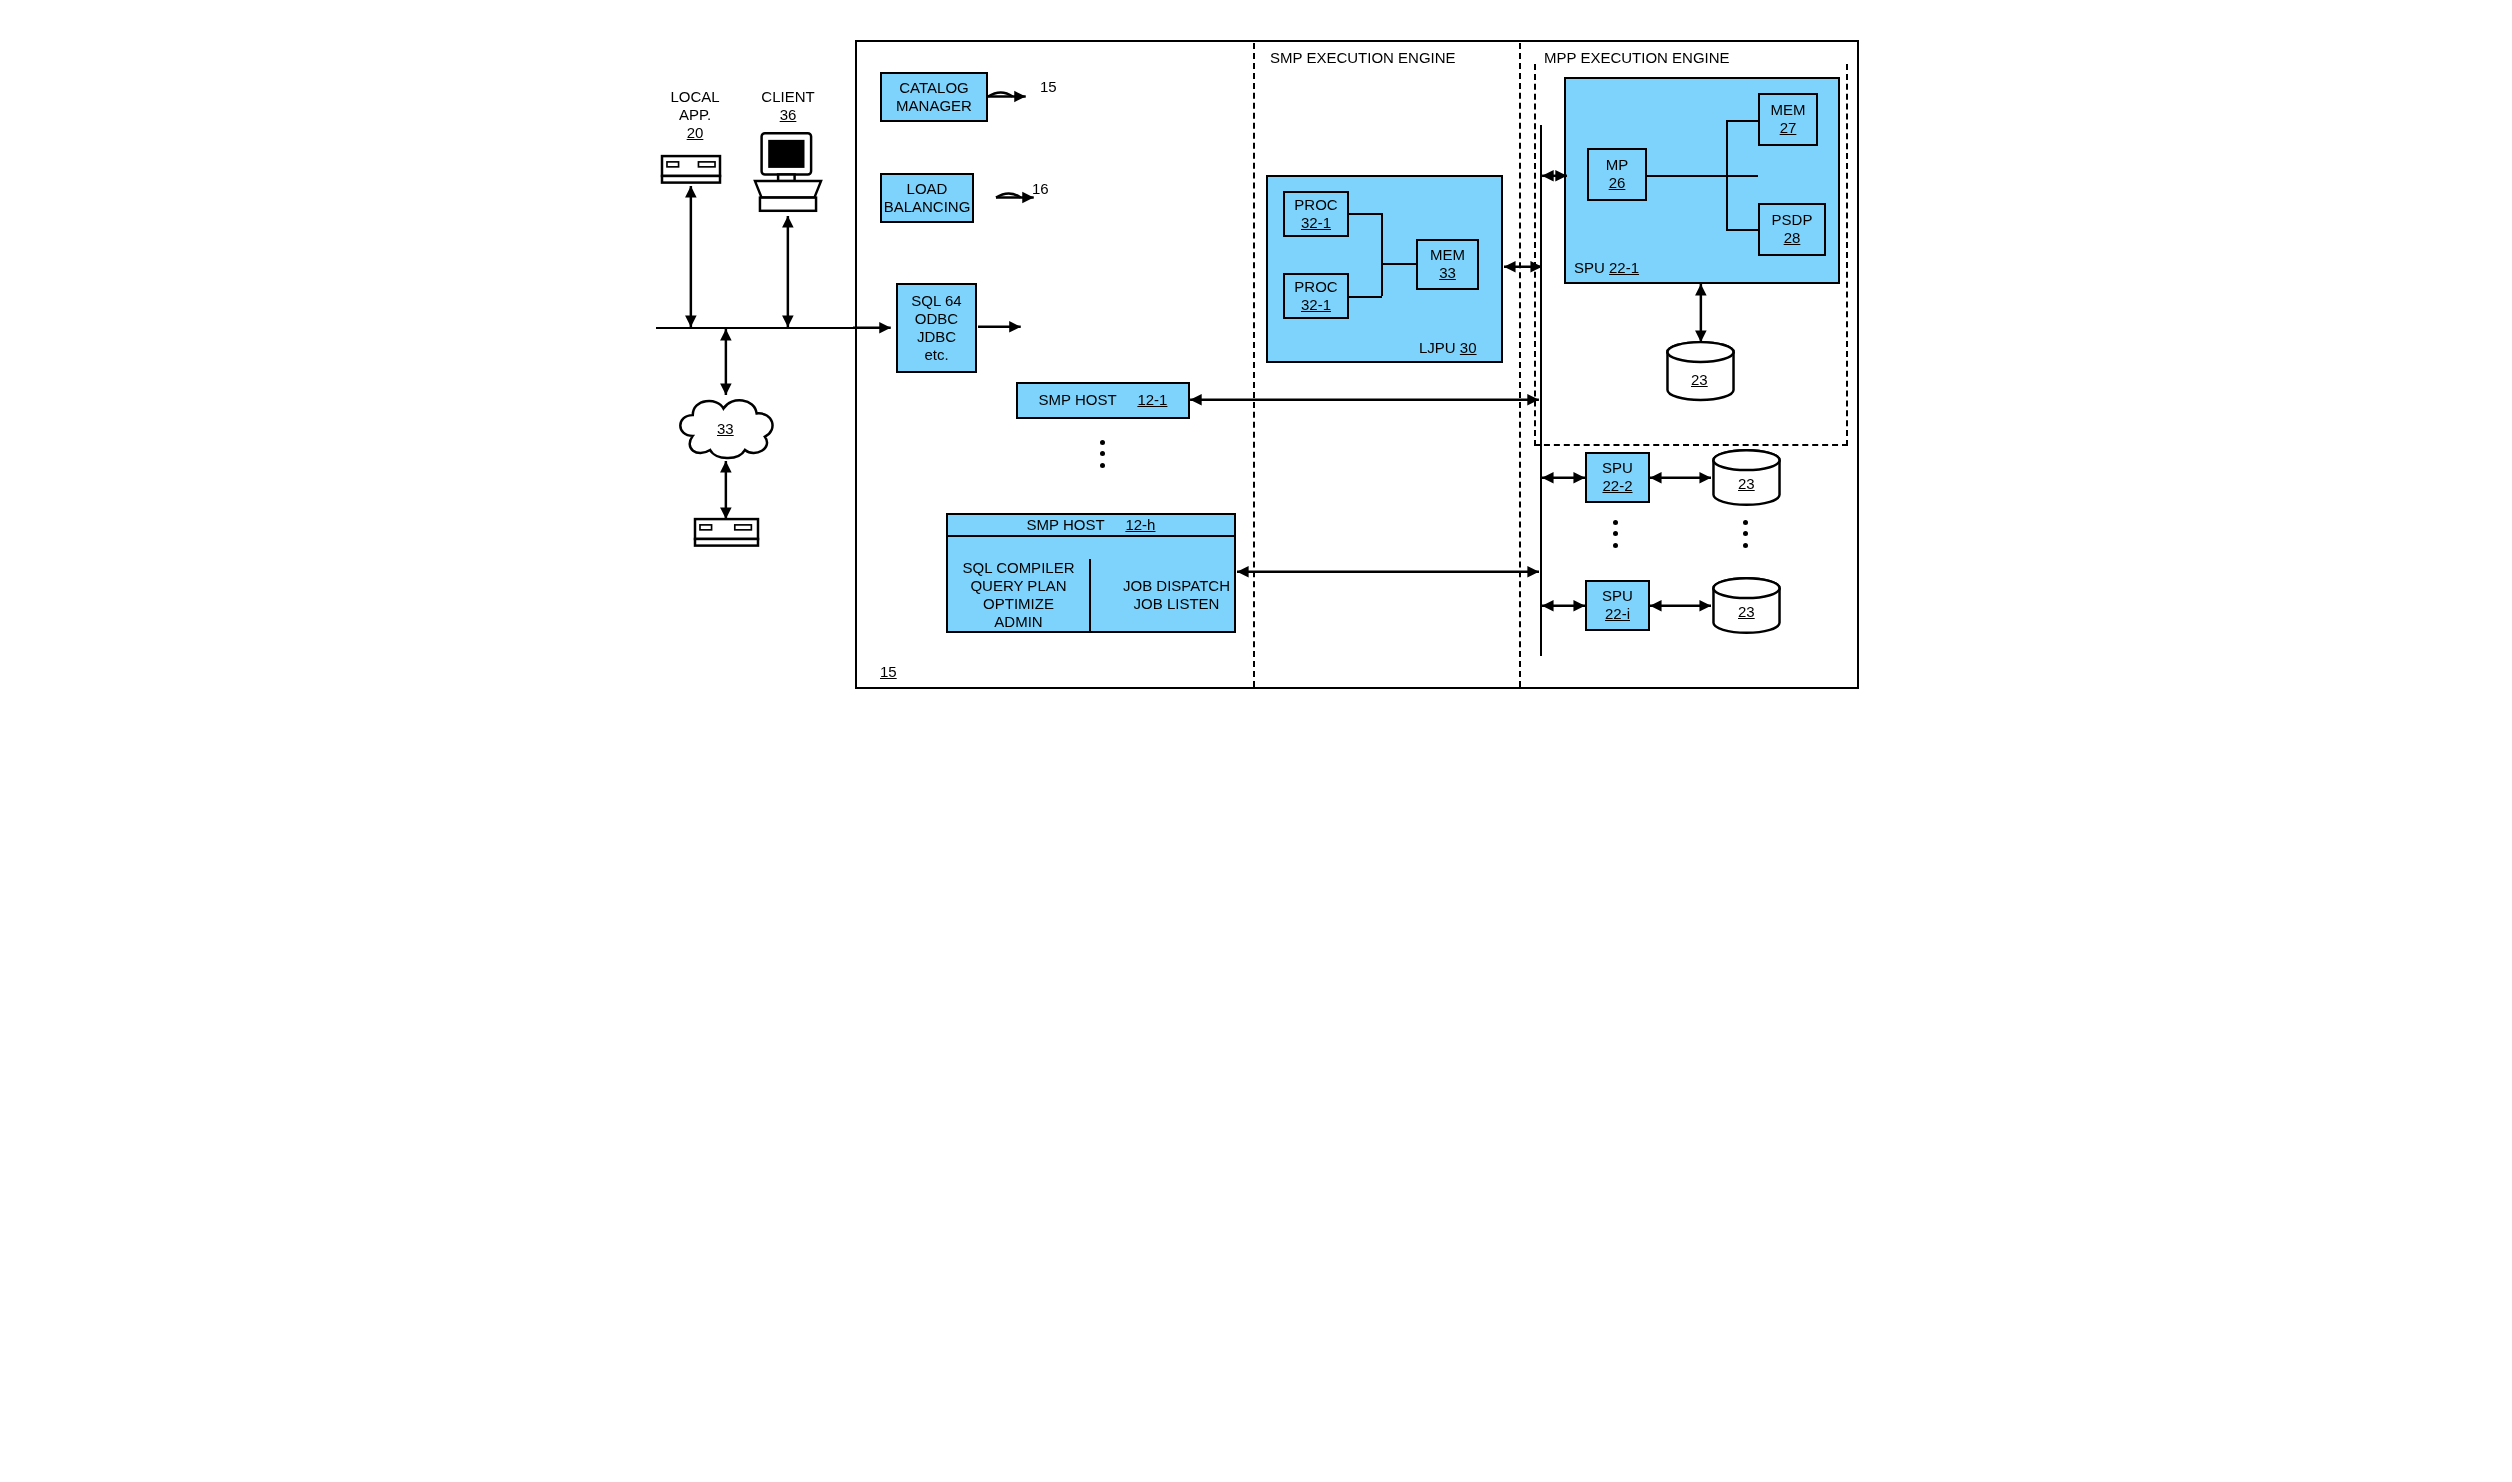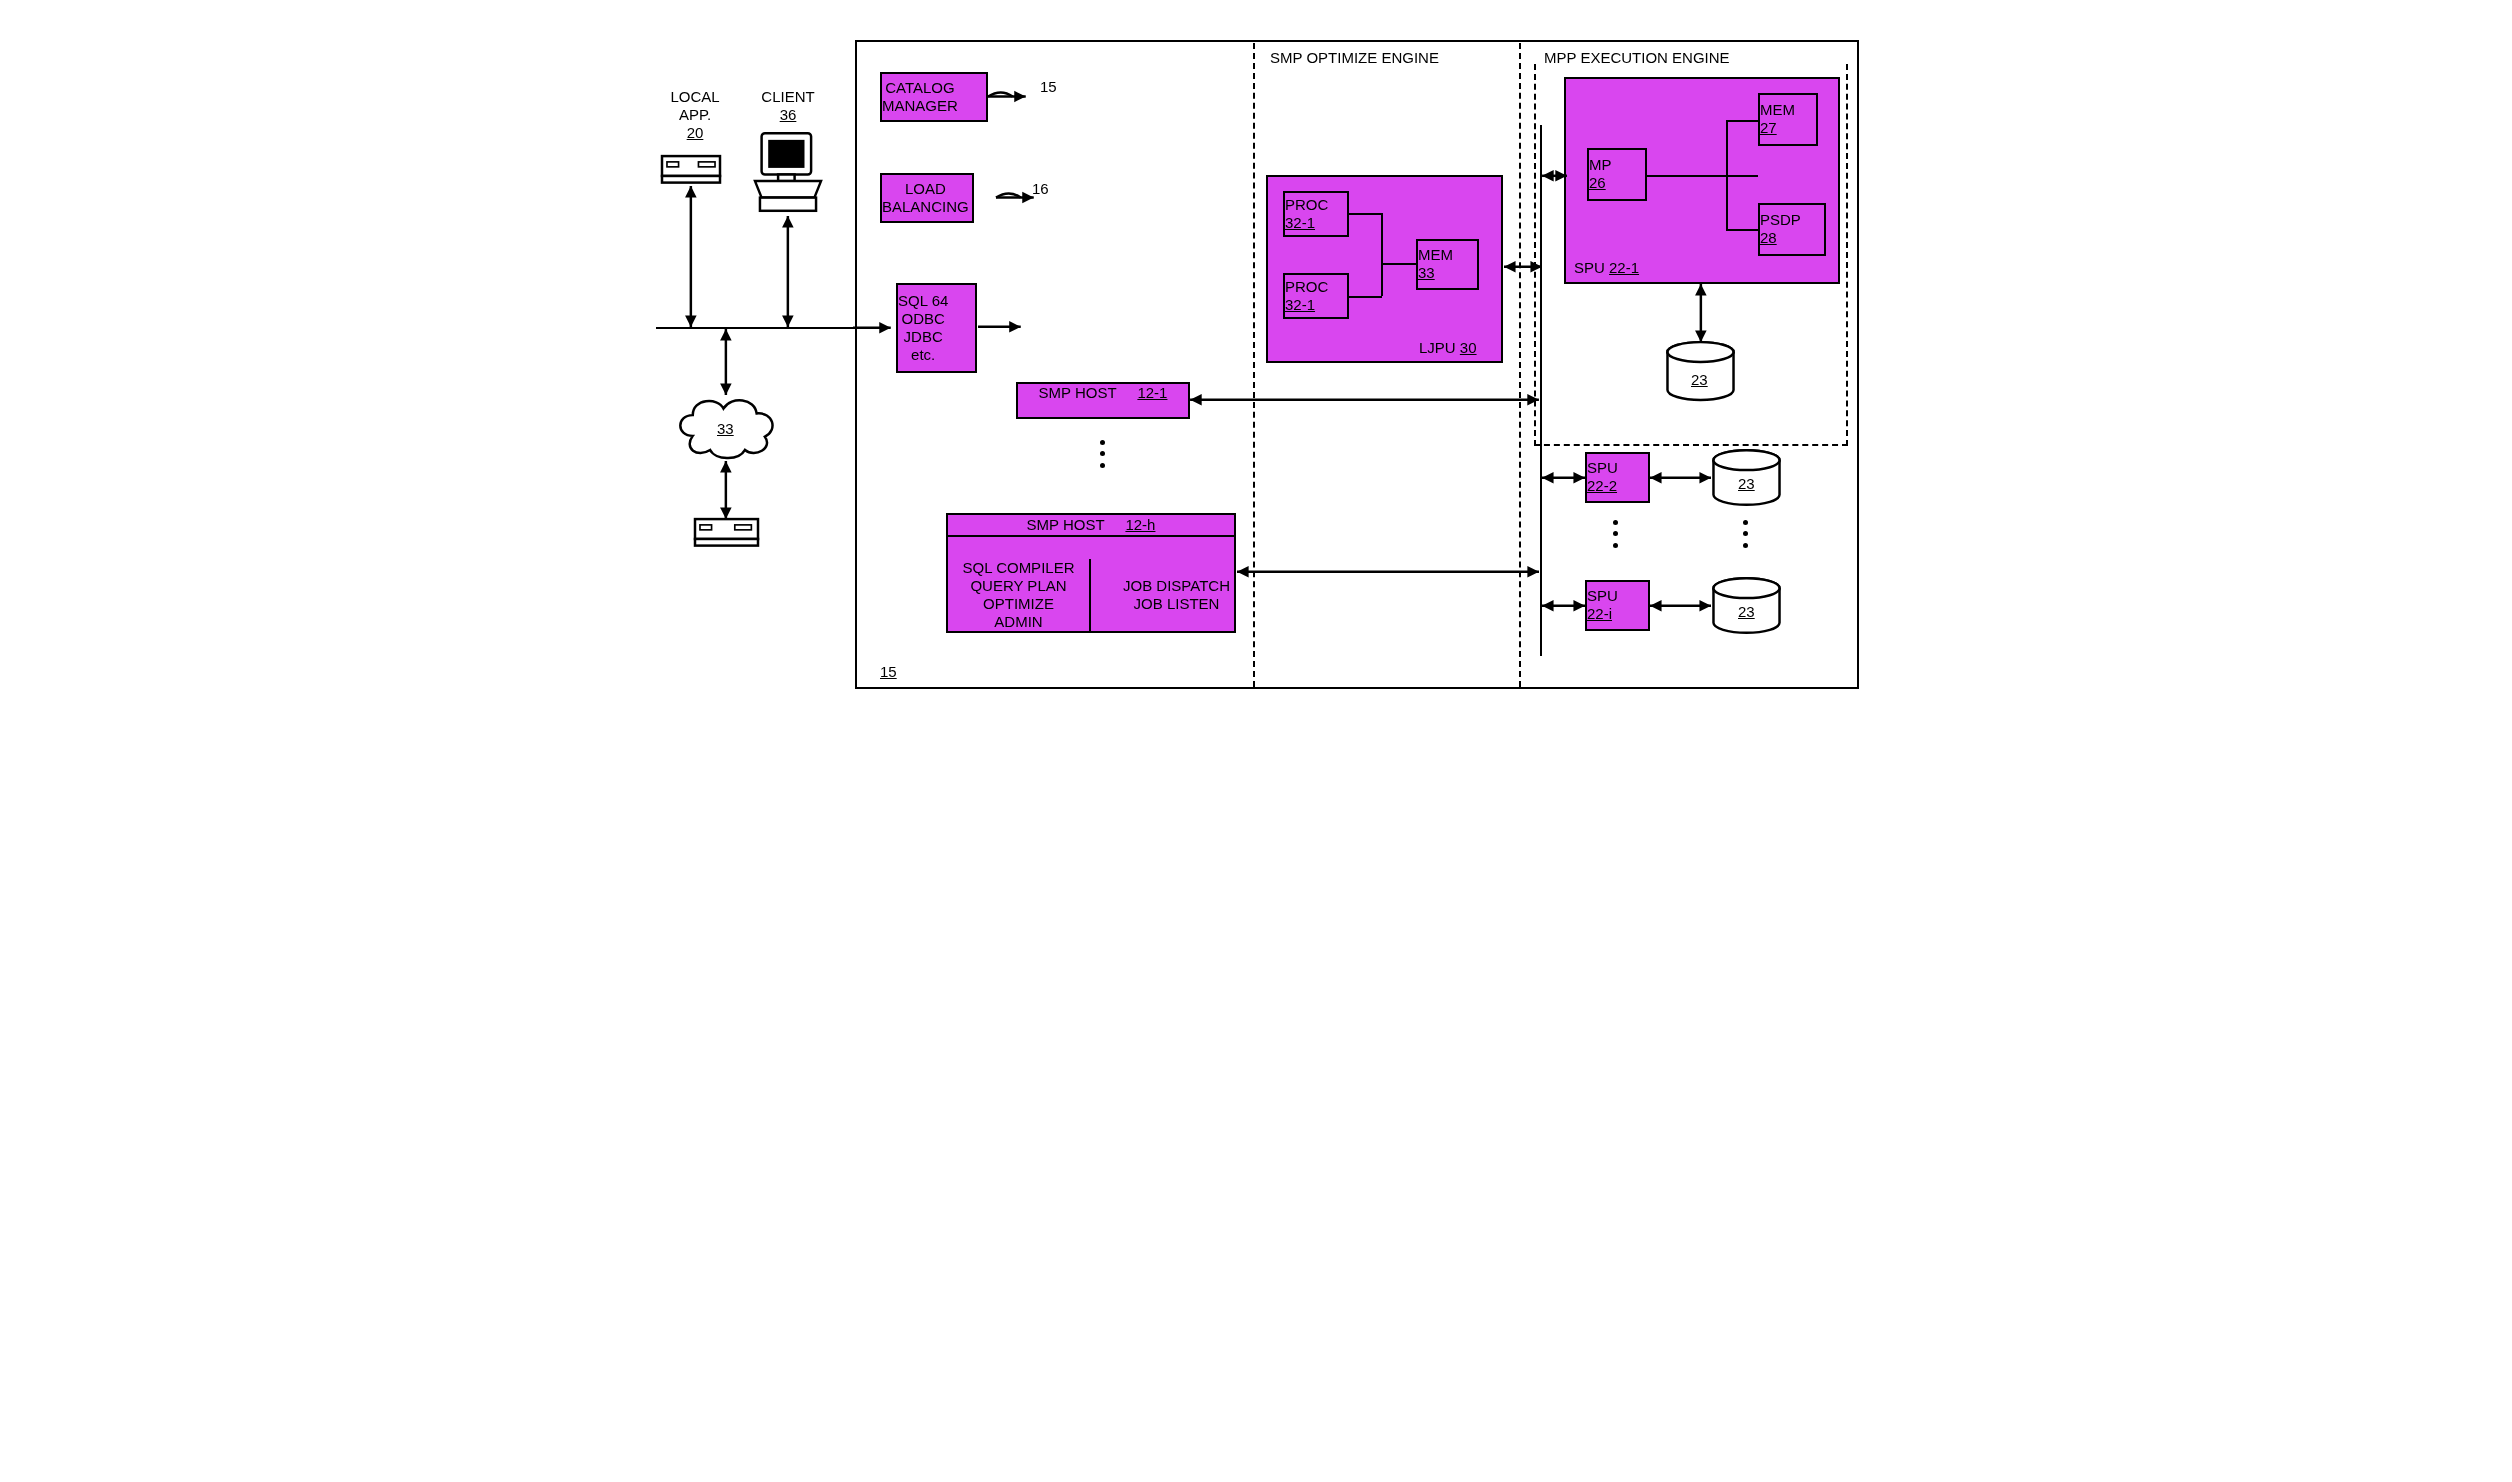--- a/index.html
+++ b/index.html
@@ -12,26 +12,26 @@
   .canvas {
     position: relative;
     width: 1234px;
     height: 689px;
     margin: 0 auto;
     background: #fff;
   }
   .box {
     position: absolute;
     border: 2.5px solid #000;
-    background: #d946ef;
+    background: #7dd3fc;
     text-align: center;
     display: flex;
     flex-direction: column;
     justify-content: center;
-    align-items: flex-start;
+    align-items: center;
     font-size: 15px;
     font-weight: 400;
     line-height: 1.2;
   }
   .label {
     position: absolute;
     text-align: center;
     font-size: 15px;
     line-height: 1.2;
   }
@@ -149,21 +149,21 @@
     <rect x="48" y="7" width="20" height="6" fill="none" stroke="#000" stroke-width="2"></rect>
     <rect x="0" y="24" width="76" height="8" fill="#fff" stroke="#000" stroke-width="3"></rect>
   </svg>
 
   <div class="main-frame" style="left:216px; top:23px; width:1004px; height:649px;"></div>
   <div class="label underline" style="left:241px; top:646px;">15</div>
 
   <div class="dashed-v" style="left:614px; top:26px; height:644px;"></div>
   <div class="dashed-v" style="left:880px; top:26px; height:644px;"></div>
 
-  <div class="label" style="left:631px; top:32px;">SMP OPTIMIZE ENGINE</div>
+  <div class="label" style="left:631px; top:32px;">SMP EXECUTION ENGINE</div>
   <div class="label" style="left:905px; top:32px;">MPP EXECUTION ENGINE</div>
 
   <div class="dashed-box" style="left:895px; top:47px; width:314px; height:382px;"></div>
 
   <div class="box" style="left:241px; top:55px; width:108px; height:50px;">
     <span style="white-space:pre;">CATALOG
 MANAGER</span>
   </div>
   <svg class="arrow" style="left:349px; top:68px;" width="41" height="23" viewBox="0 0 50 28">
     <path d="M0 14 Q 16 4 30 14" fill="none" stroke="#000" stroke-width="3"></path>

